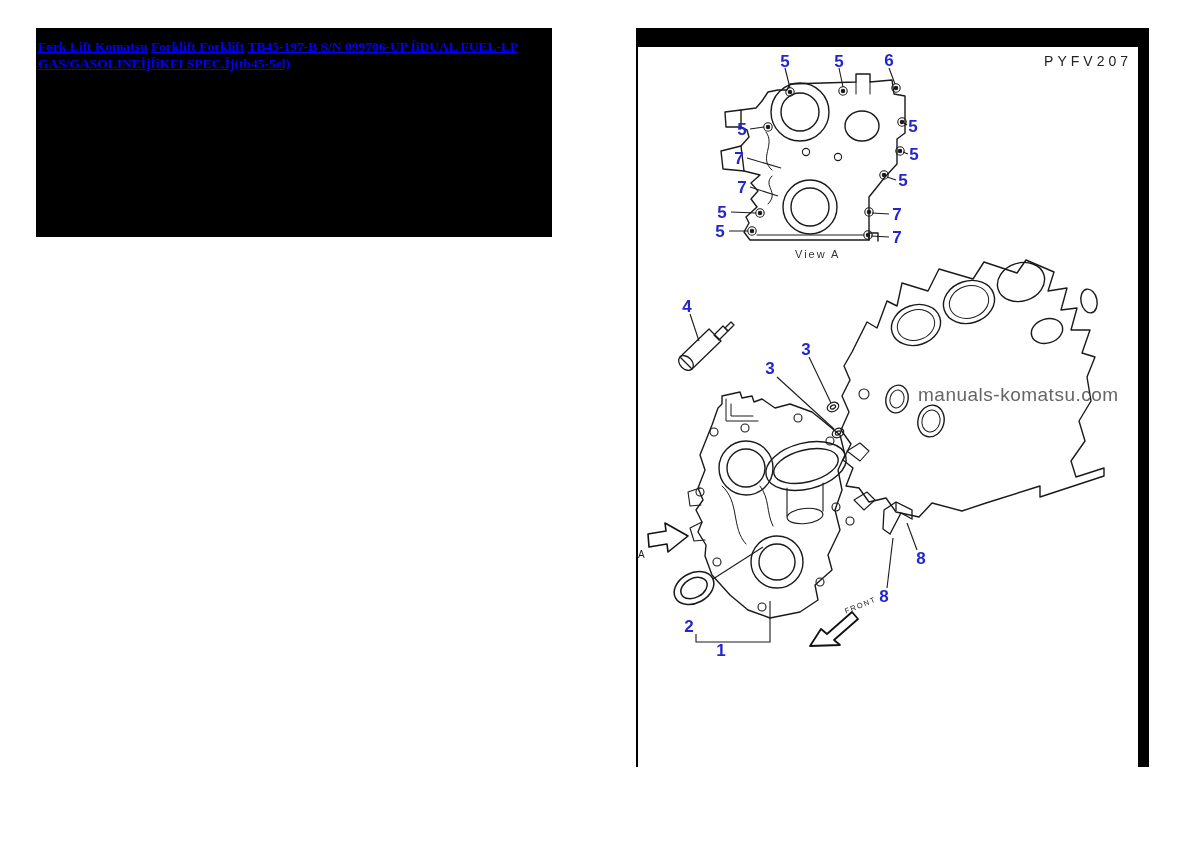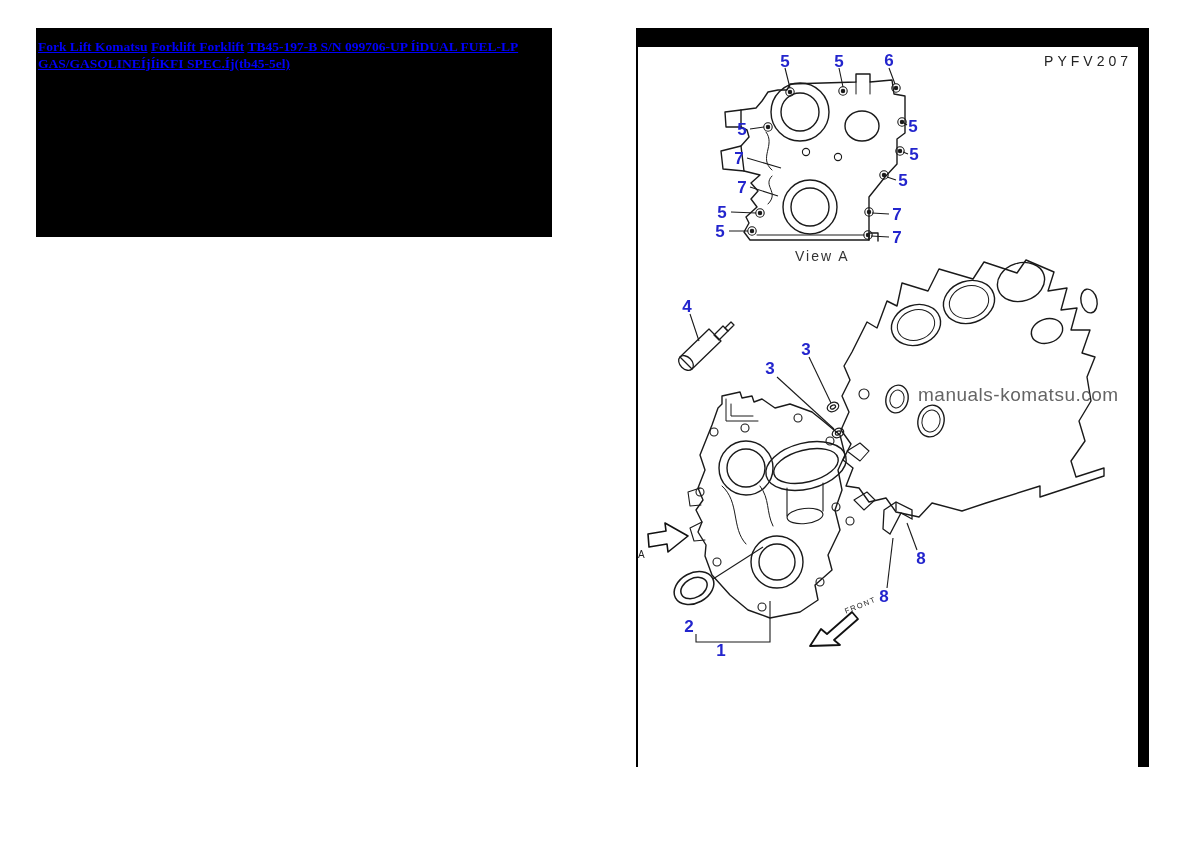--- a/index.html
+++ b/index.html
@@ -11,21 +11,21 @@
               box-sizing:border-box;padding:10px 4px 0 2px;
               font-family:"Liberation Serif",serif;font-weight:bold;font-size:13.5px;line-height:17px;}
   .header-box a{color:#0101fa;text-decoration:underline;cursor:pointer;margin-top:28px;}
 
   
   .panel{position:absolute;left:636px;top:28px;width:513px;height:739px;box-sizing:border-box;
          border-top:19px solid #000;border-left:2px solid #000;border-right:11px solid #000;background:#fff;}
   .panel svg{position:absolute;left:0;top:0;}
 
   .code{position:absolute;right:6px;top:6px;font-size:14px;letter-spacing:4px;color:#222;white-space:nowrap;}
-  .view-label{position:absolute;left:157px;top:201px;font-size:14px;letter-spacing:2px;color:#333;white-space:nowrap;}
+  .view-label{position:absolute;left:157px;top:201px;font-size:11px;letter-spacing:2px;color:#333;white-space:nowrap;}
   .a-label{position:absolute;left:0px;top:502px;font-size:10px;color:#222;}
   .front-label{position:absolute;left:207px;top:560px;font-size:7.5px;letter-spacing:1.5px;color:#222;
                transform:rotate(-22deg);transform-origin:left center;white-space:nowrap;}
   .watermark{position:absolute;left:248px;top:337px;font-size:19px;letter-spacing:.5px;color:#4a4a4a;opacity:.85;
              white-space:nowrap;margin-left:32px;}
 
   .callout-layer{position:absolute;left:0;top:0;width:100%;height:100%;}
   .callout{position:absolute;transform:translate(-50%,-50%);font-weight:bold;font-size:17px;
            font-family:"Liberation Sans",sans-serif;line-height:1;}
 </style>

